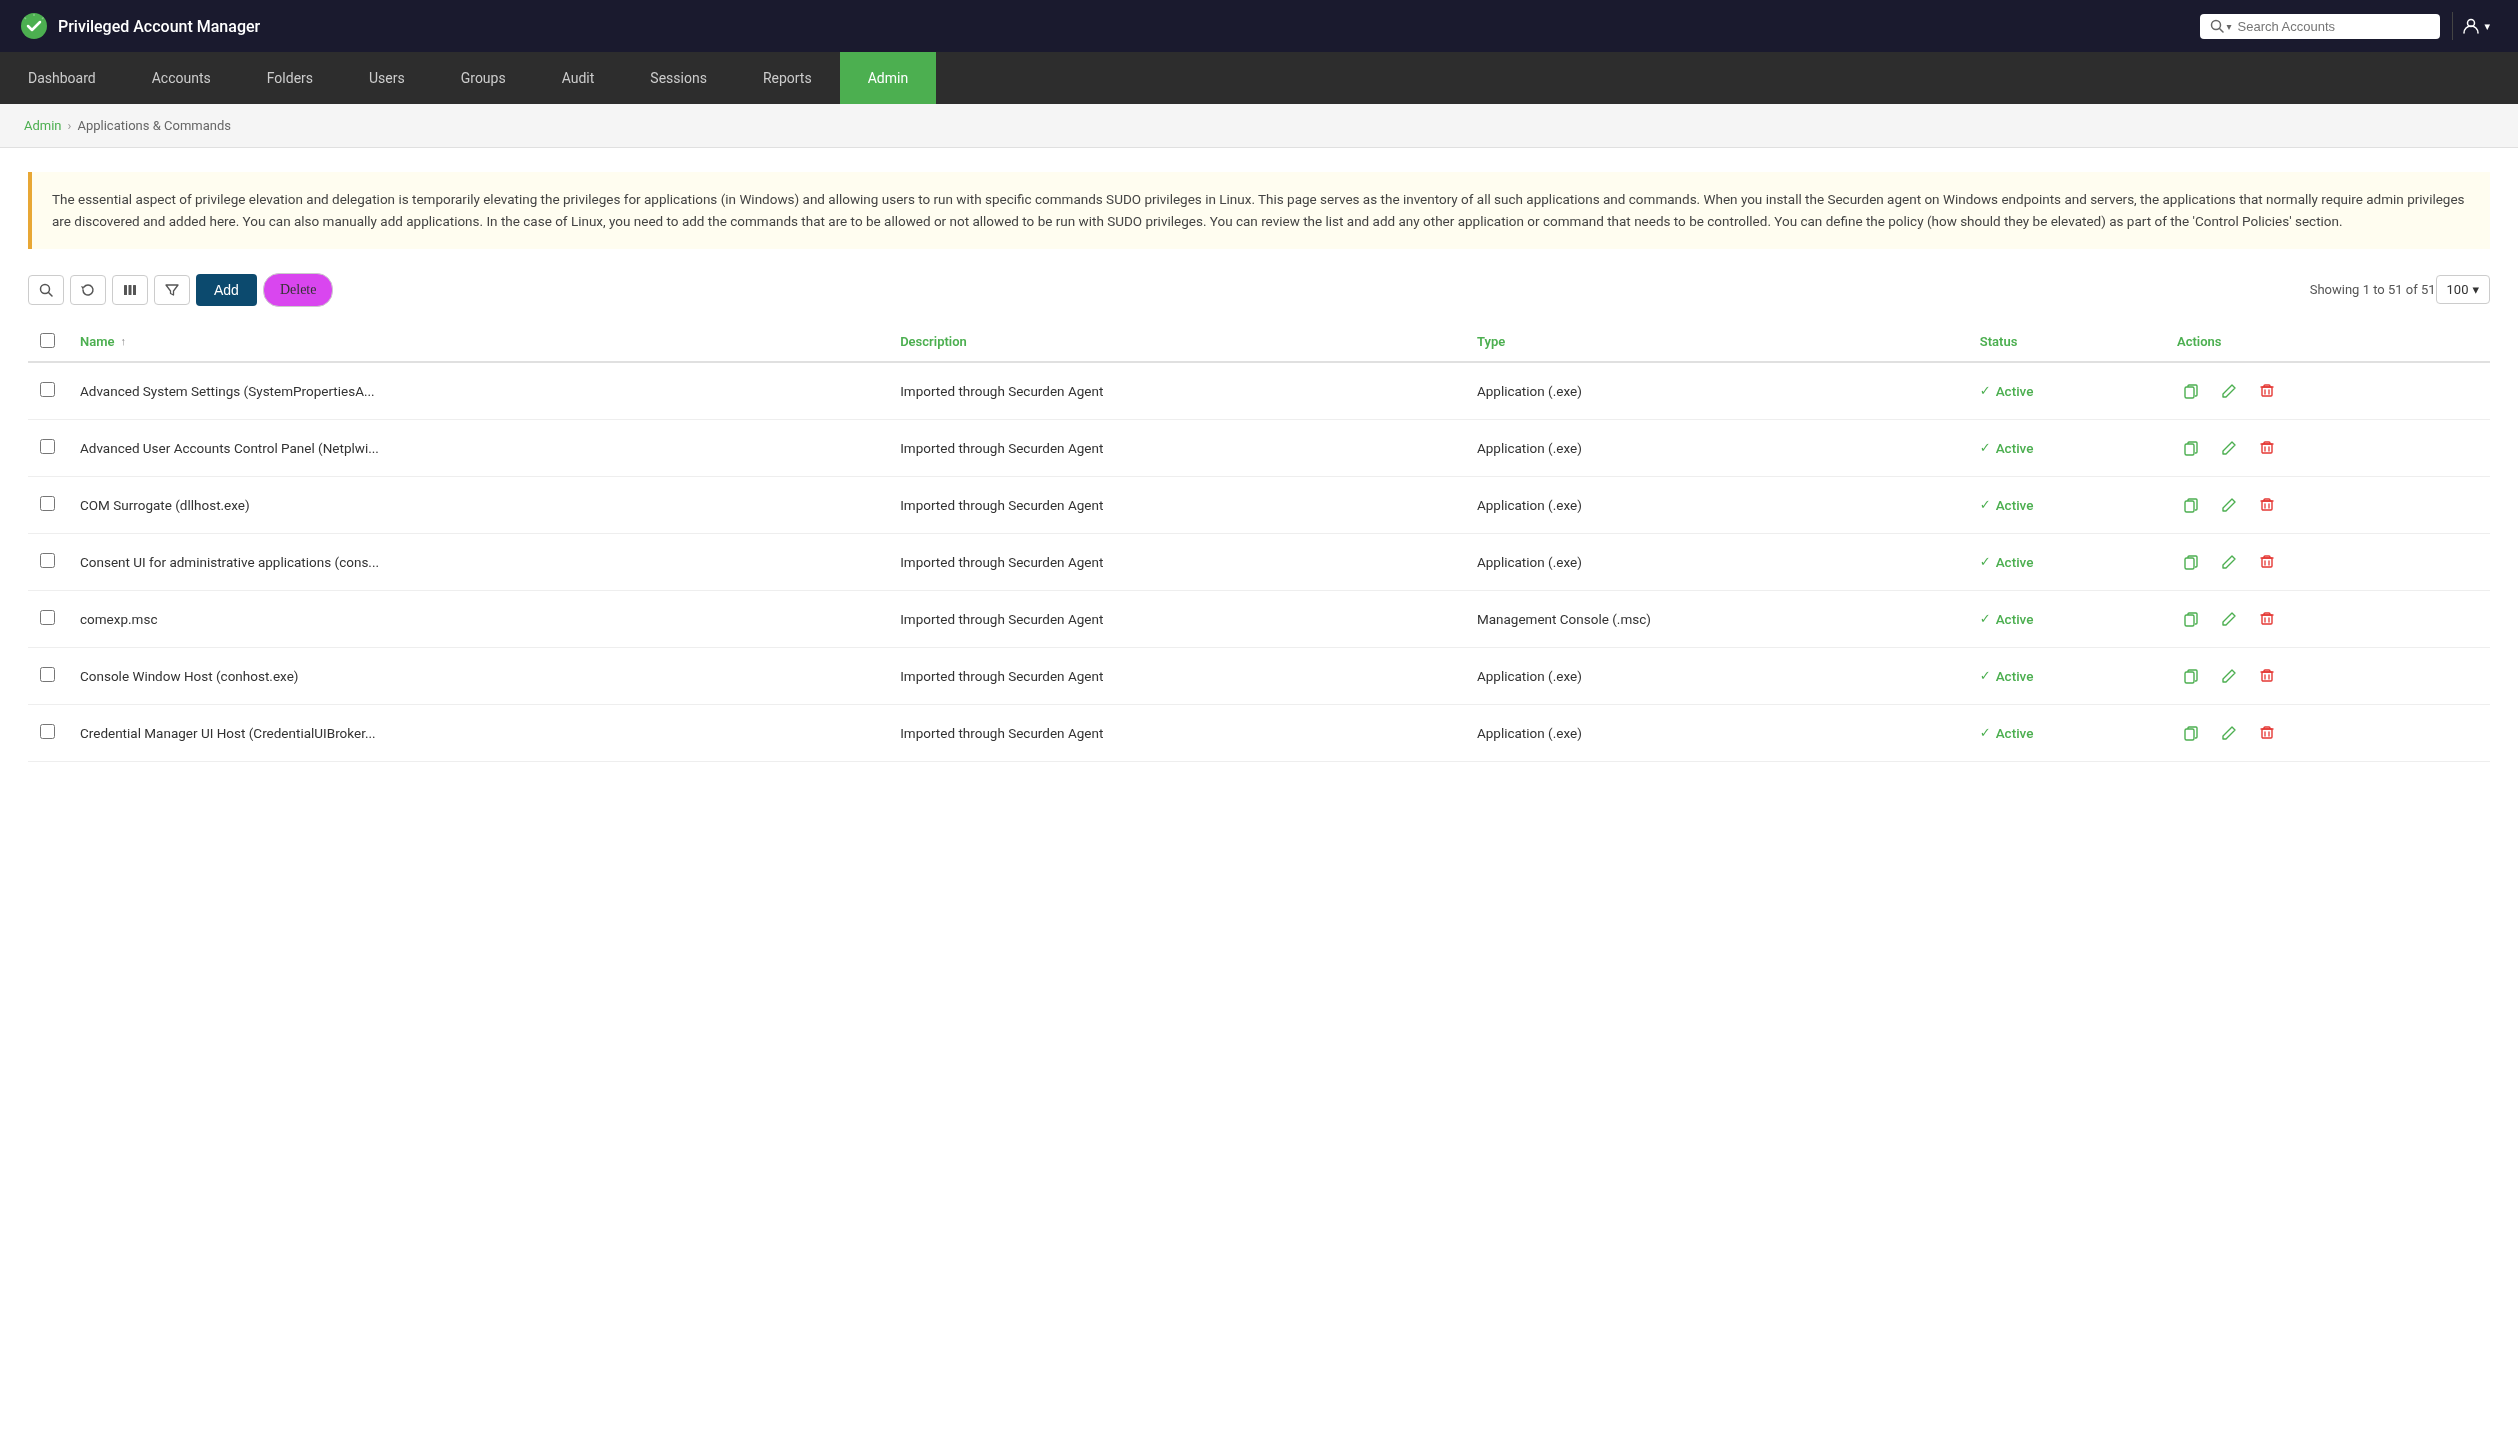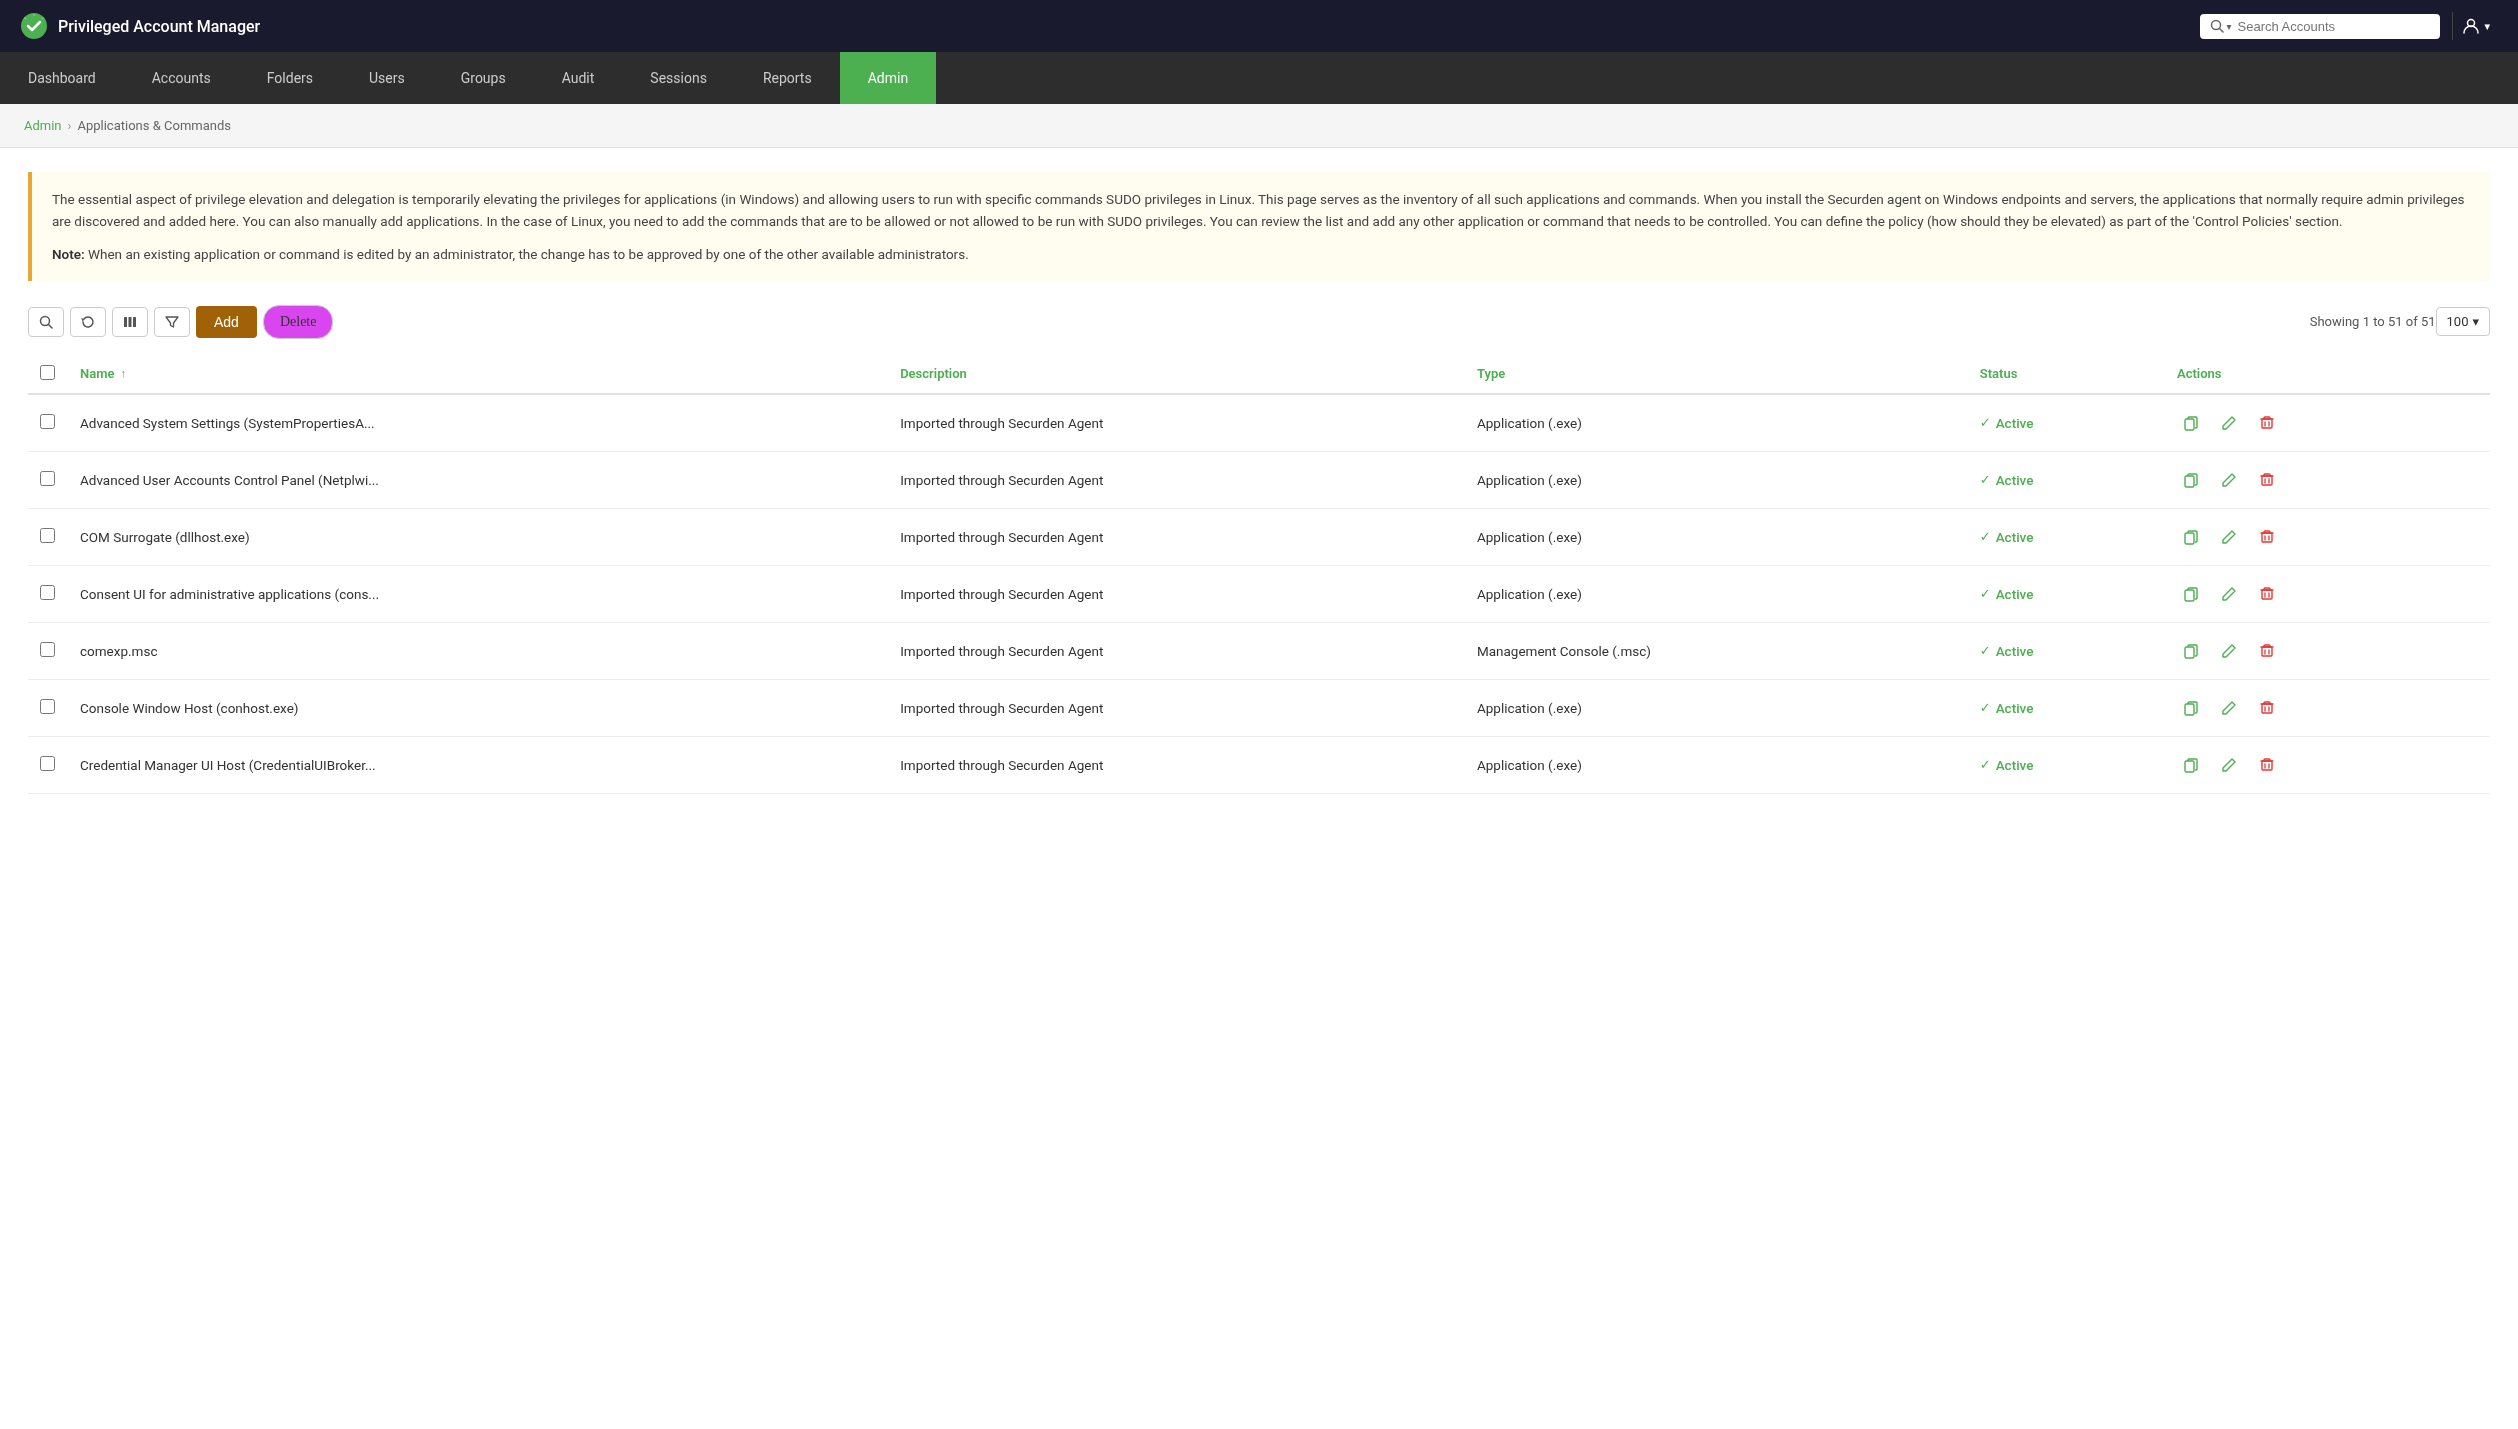--- a/index.html
+++ b/index.html
@@ -155,21 +155,21 @@
       background: #fff;
       border-radius: 4px;
       padding: 7px 10px;
       cursor: pointer;
       display: flex;
       align-items: center;
       color: #555;
       font-size: 14px;
     }
     .btn-add {
-      background: #a16207;
+      background: #0c4a6e;
       color: white;
       border: none;
       border-radius: 4px;
       padding: 8px 18px;
       cursor: pointer;
       font-size: 14px;
       font-weight: 500;
     }
     .btn-delete {
       background: #d946ef;
@@ -300,24 +300,20 @@
   <a href="#">Admin</a>
   <span class="breadcrumb-sep">›</span>
   <span>Applications &amp; Commands</span>
 </div>
 
 <div class="content">
 
 
   <div class="info-box">
     <p>The essential aspect of privilege elevation and delegation is temporarily elevating the privileges for applications (in Windows) and allowing users to run with specific commands SUDO privileges in Linux. This page serves as the inventory of all such applications and commands. When you install the Securden agent on Windows endpoints and servers, the applications that normally require admin privileges are discovered and added here. You can also manually add applications. In the case of Linux, you need to add the commands that are to be allowed or not allowed to be run with SUDO privileges. You can review the list and add any other application or command that needs to be controlled. You can define the policy (how should they be elevated) as part of the 'Control Policies' section.</p>
-    <p class="note">
-      <strong>Note:</strong>
-      <span> When an existing application or command is edited by an administrator, the change has to be approved by one of the other available administrators.</span>
-    </p>
   </div>
 
   <div class="toolbar">
     <div class="toolbar-left">
       <button class="icon-btn" title="Search">
         <svg width="14" height="14" viewBox="0 0 14 14" fill="none">
           <circle cx="6" cy="6" r="4.5" stroke="#555" stroke-width="1.5"></circle>
           <line x1="9.5" y1="9.5" x2="13" y2="13" stroke="#555" stroke-width="1.5" stroke-linecap="round"></line>
         </svg>
       </button>

